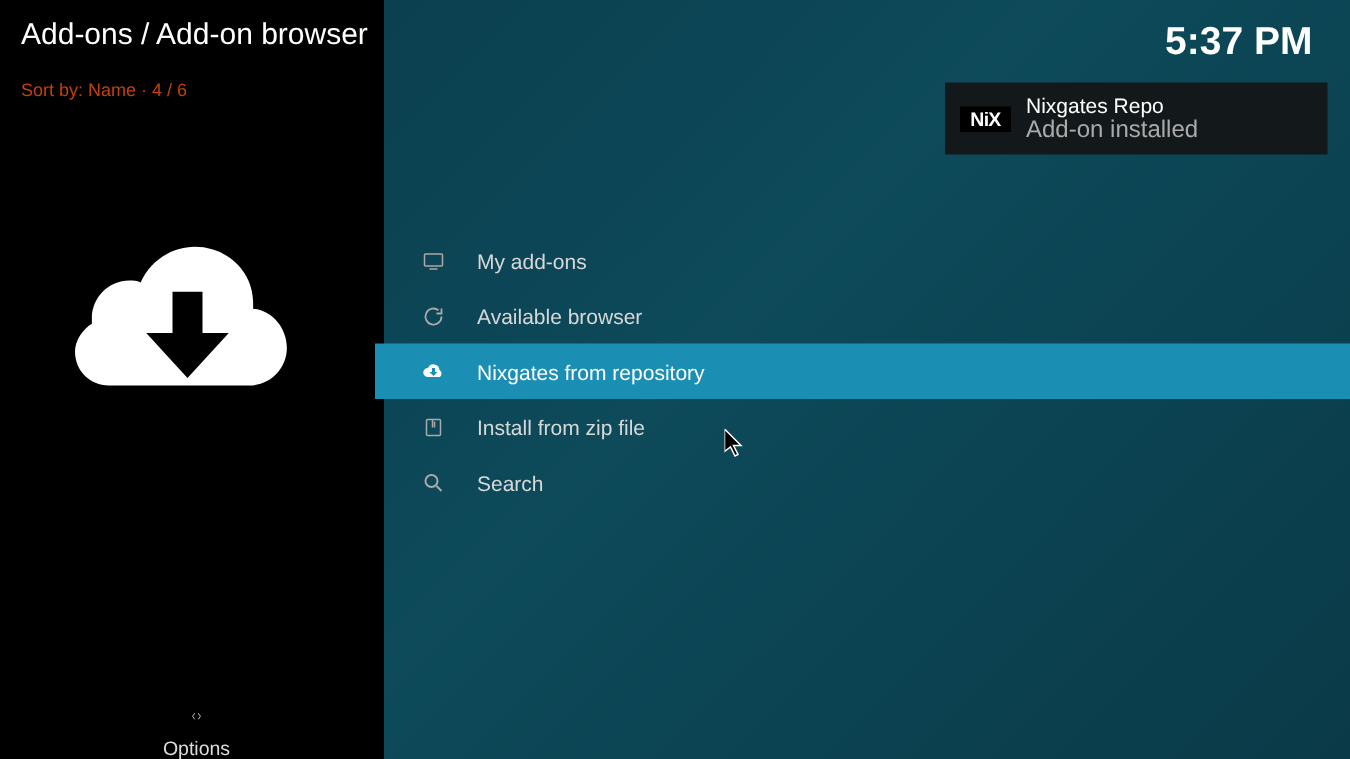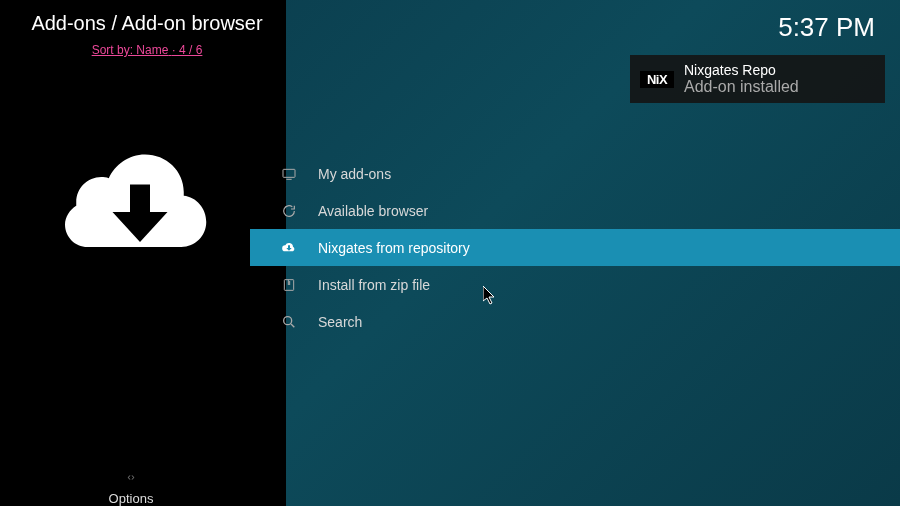--- a/index.html
+++ b/index.html
@@ -8,53 +8,51 @@
       height: 506px;
       font-family: Arial, sans-serif;
       background: linear-gradient(135deg, #0a3a4a 0%, #0d4a5a 50%, #0a3a48 100%);
       overflow: hidden;
       position: relative;
       color: #e0e0e0;
     }
     .sidebar {
       position: absolute;
       left: 0; top: 0;
-      width: 286px;
+      width: 256px;
       height: 100%;
       background: #000;
       padding: 12px 6px 0 14px;
-      text-align: center;
     }
     .breadcrumb {
       font-size: 20px;
       color: #fff;
       font-weight: 400;
       white-space: nowrap;
       overflow: hidden;
     }
     .sort-line {
       font-size: 12px;
-      color: #ec4899;
-      margin-top: 8px;
-      text-decoration: underline;
+      color: #c2410c;
+      margin-top: 18px;
     }
     .cloud-wrap {
       margin-top: 80px;
       display: flex;
       justify-content: center;
       padding-right: 14px;
     }
     .cloud-icon { width: 150px; height: 130px; }
     .clock {
       position: absolute;
       top: 12px;
       right: 25px;
       font-size: 26px;
       color: #fff;
-      font-weight: 400;
+      font-weight: 700;
     }
     .toast {
       position: absolute;
       top: 55px;
       right: 15px;
       width: 255px;
       height: 48px;
       background: rgba(20,20,20,0.9);
       display: flex;
       align-items: center;

